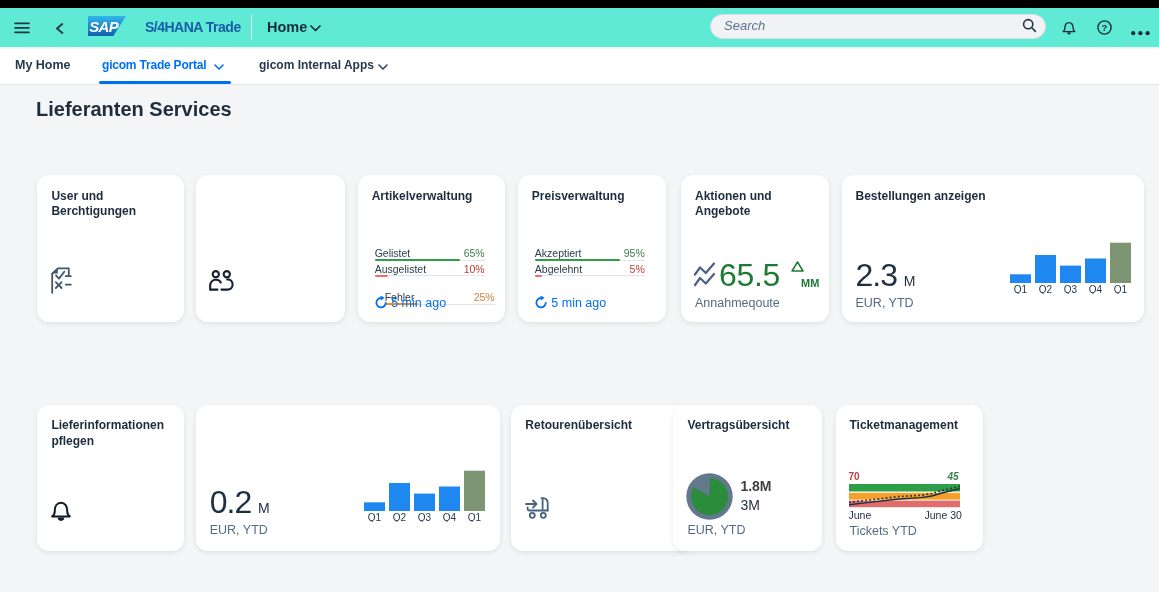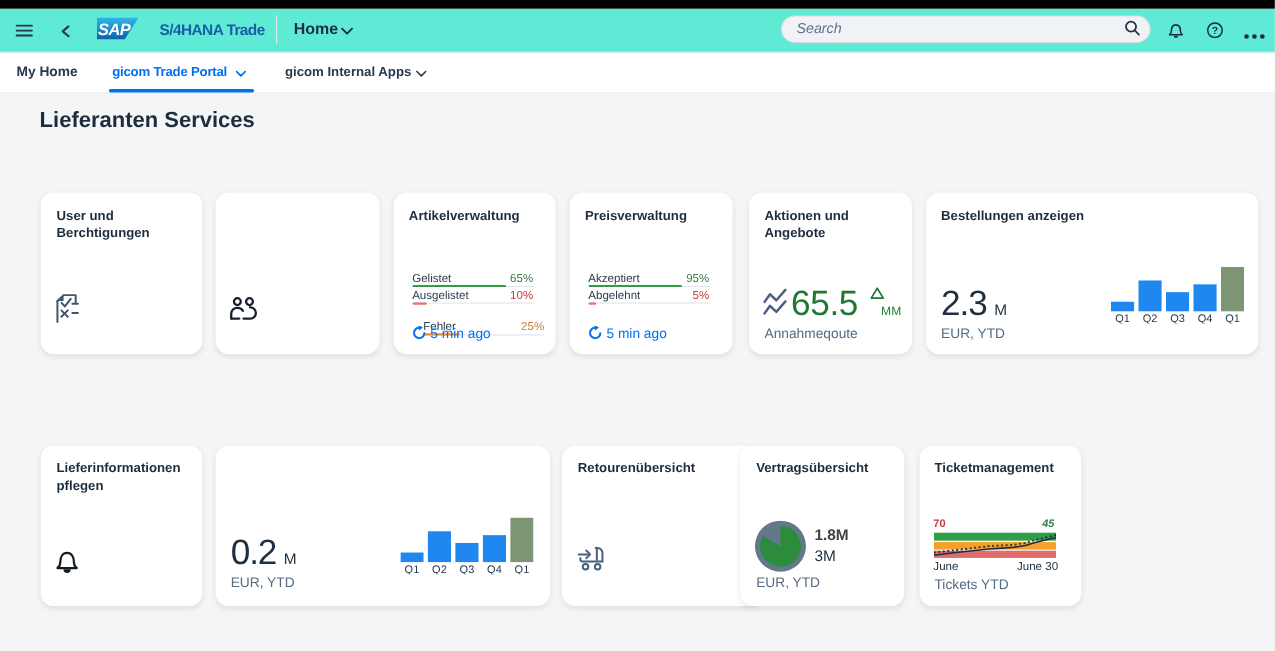--- a/index.html
+++ b/index.html
@@ -173,21 +173,21 @@
     <svg class="abs" style="left:12px; top:87px;" width="26" height="26" viewBox="0 0 26 26">
       <g fill="none" stroke="#4a6185" stroke-width="2.2" stroke-linecap="round" stroke-linejoin="round">
         <polyline points="2,12.5 7,5.5 12.8,11 21,1.5"></polyline>
         <polyline points="2,23 7,16 12.8,21.5 21,12"></polyline>
       </g>
     </svg>
     <div class="num" style="left:38px; top:82px; color:#1e7a33; letter-spacing:-0.3px;">65.5</div>
     <svg class="abs" style="left:110px; top:86px;" width="13" height="11" viewBox="0 0 13 11">
       <polygon points="6.5,1 12,10 1,10" fill="none" stroke="#1e7a33" stroke-width="1.5" stroke-linejoin="round"></polygon>
     </svg>
-    <div class="abs" style="left:108px; top:101.5px; font-size:11px; font-weight:400; color:#1e7a33;padding-left:12px;">MM</div>
+    <div class="abs" style="left:108px; top:101.5px; font-size:11px; font-weight:700; color:#1e7a33;padding-left:12px;">MM</div>
     <div class="sub" style="left:14px; top:121px;">Annahmeqoute</div>
   </div>
 
   <div class="tile" style="left:841.5px; top:175px; width:302.5px; height:147px;">
     <div class="ttl">Bestellungen anzeigen</div>
     <div class="num" style="left:14px; top:82px;">2.3<span class="unit"> M</span></div>
     <div class="sub" style="left:14px; top:121px;">EUR, YTD</div>
     <svg class="abs" style="right:13px; top:67px;" width="121" height="52" viewBox="0 0 121 52">
       <rect x="0" y="32.3" width="21" height="8.7" fill="#1e88f0"></rect>
       <rect x="25" y="13" width="21" height="28" fill="#1e88f0"></rect>

